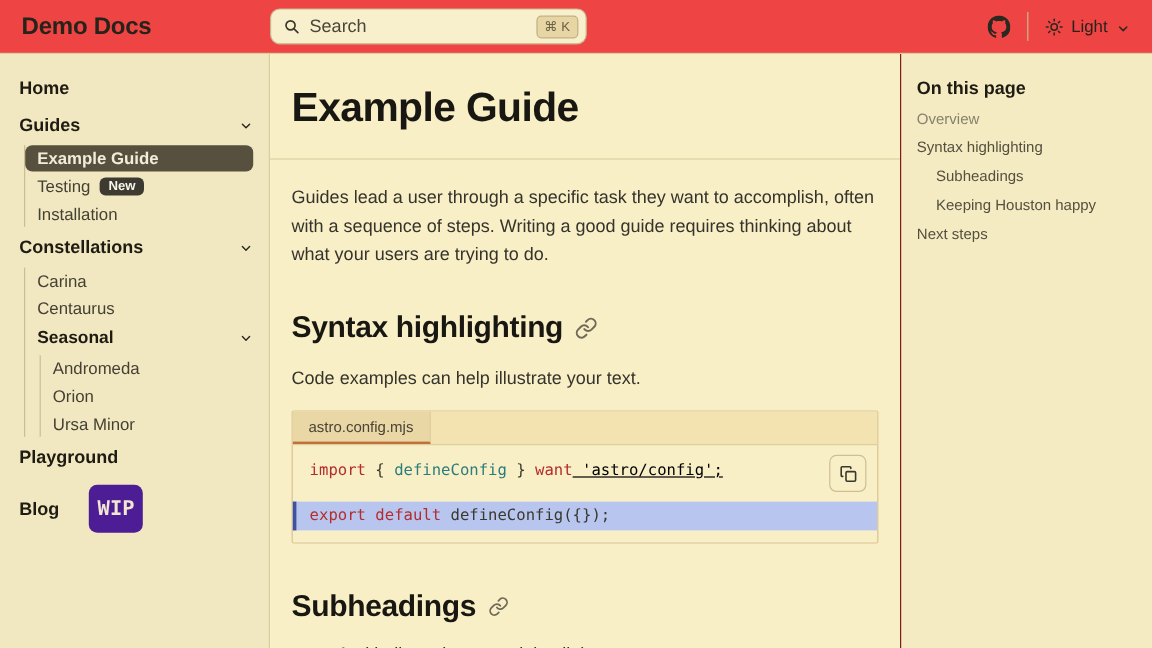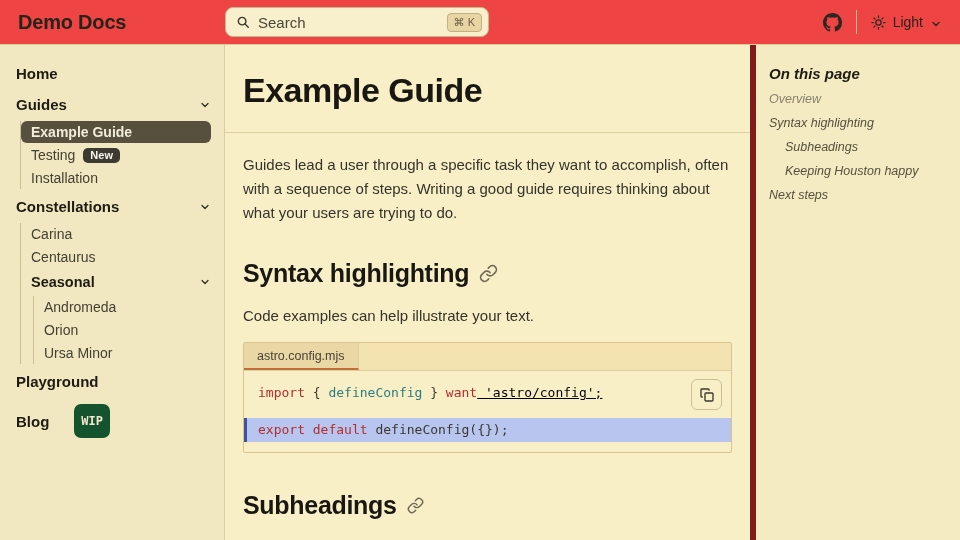--- a/index.html
+++ b/index.html
@@ -55,22 +55,22 @@
     border-radius:6px; cursor:pointer; display:flex; align-items:center; gap:8px;
   }
   ul.sub li.sub-item.active { background:#57503f; color:#f2edd9; font-weight:700; margin-right:0; }
   ul.sub ul.sub { margin-left:12px; }
   ul.sub .nav-group-head { padding:4px 0 4px 10px; font-size:14.5px; }
   .badge-new {
     font-size:11px; font-weight:700; color:#f7f4ea; background:#3d3a31;
     border-radius:5px; padding:1px 7px 2px;
   }
   .badge-wip {
-    font-family:"DejaVu Sans Mono", monospace; font-size:12px; font-weight:700;
-    color:#f3e6d0; background:#14532d; border-radius:7px; padding:10px 7px;
+    font-family:"DejaVu Sans Mono", monospace; font-size:17px; font-weight:700;
+    color:#f3e6d0; background:#4c1d95; border-radius:7px; padding:10px 7px;
   }
   .nav-top.with-badge { display:flex; align-items:center; gap:25px; }
 
   
   .main { flex:1; background:#f8efc7; padding:0 18px; overflow:hidden; }
   h1.page-title { font-size:34px; font-weight:700; letter-spacing:-0.5px; color:#191711; margin-top:26px; }
   .title-divider { border:none; border-top:1px solid #ddcf9f; margin:22px -18px 0; }
   p.body-text { font-size:15px; line-height:24px; color:#35332b; margin-top:20px; }
   h2.section-title {
     font-size:25px; font-weight:700; letter-spacing:-0.3px; color:#191711;
@@ -107,21 +107,21 @@
     color:#3a372e;
   }
 
   ul.bullets { margin:14px 0 0 0; padding-left:38px; }
   ul.bullets li { font-size:15px; line-height:24px; color:#35332b; margin:10px 0; }
   a.inline-link { color:#35332b; text-decoration:underline; text-underline-offset:2px; cursor:pointer; }
 
   
   .toc {
     width:210px; flex:0 0 210px; background:#f4ebc3;
-    border-left:6px solid #7f1d1d; padding:14px 12px 0 13px; overflow:hidden;font-style:italic;
+    border-left:1px solid #7f1d1d; padding:14px 12px 0 13px; overflow:hidden;
   }
   .toc-title { font-size:15px; font-weight:700; color:#1e1b13; margin:6px 0 4px; }
   ul.toc-list { list-style:none; }
   ul.toc-list li { font-size:12.5px; margin:10px 0; cursor:pointer; color:#55503e; }
   ul.toc-list li.lvl2 { padding-left:16px; }
   ul.toc-list li.current { color:#87816d; }
 </style>
 </head>
 <body>
 

